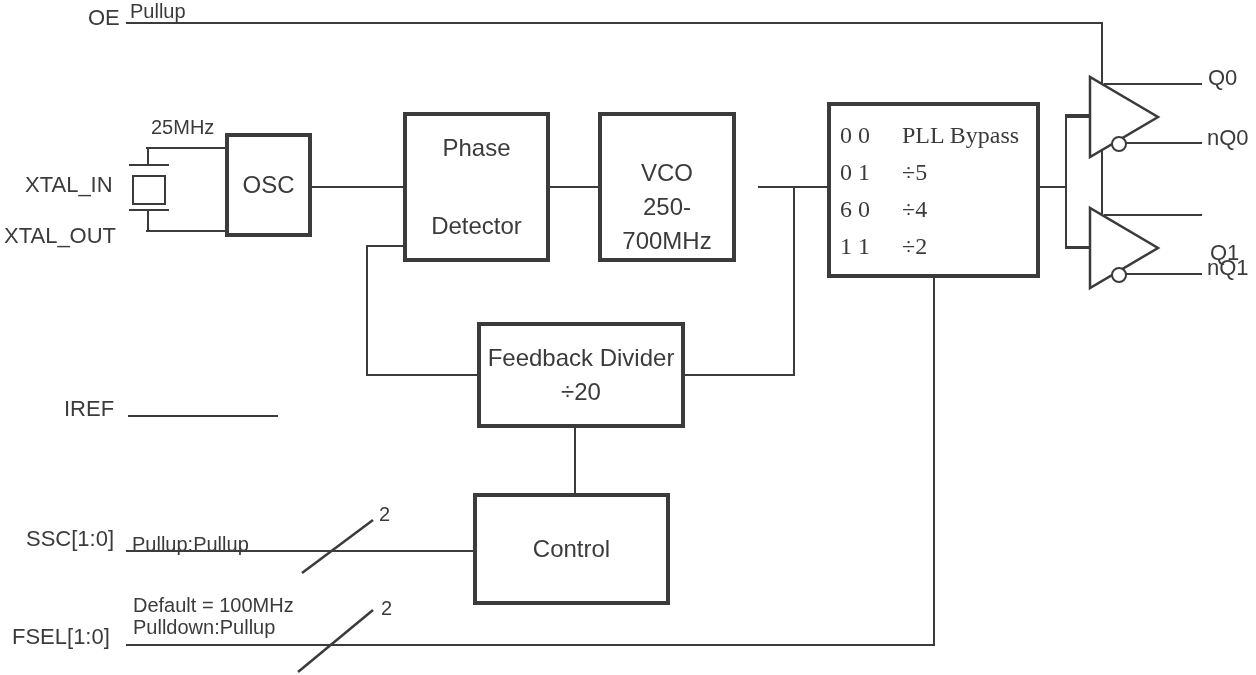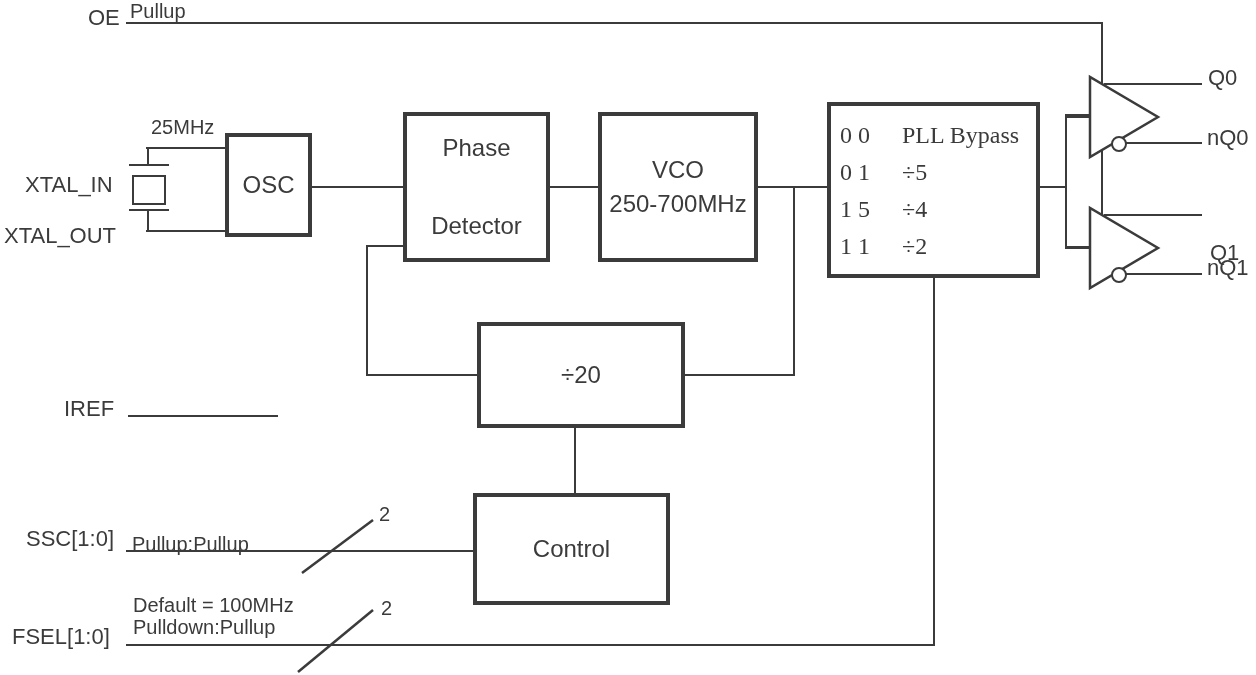--- a/index.html
+++ b/index.html
@@ -111,45 +111,46 @@
 
   <div class="blk" style="left:225px; top:133px; width:87px; height:104px;">
     <div>OSC</div>
   </div>
 
   <div class="blk" style="left:403px; top:112px; width:147px; height:150px;gap:44px;">
     <div>Phase</div>
     <div>Detector</div>
   </div>
 
-  <div class="blk" style="left:598px; top:112px; width:160px; height:150px;">
+  <div class="blk" style="left:598px; top:112px; width:138px; height:150px;justify-content:flex-end;">
     <div>VCO</div>
     <div>250-700MHz</div>
   </div>
 
   <div class="blk divtbl" style="left:827px; top:102px; width:213px; height:176px;">
     <div class="divrow">
       <span class="code">0 0</span>
       <span class="value">PLL Bypass</span>
     </div>
     <div class="divrow">
       <span class="code">0 1</span>
       <span class="value">÷5</span>
     </div>
     <div class="divrow">
-      <span class="code">1 5</span>
+      <span class="code">6 0</span>
       <span class="value">÷4</span>
     </div>
     <div class="divrow">
       <span class="code">1 1</span>
       <span class="value">÷2</span>
     </div>
   </div>
 
   <div class="blk" style="left:477px; top:322px; width:208px; height:106px;">
+    <div>Feedback Divider</div>
     <div>÷20</div>
   </div>
 
   <div class="blk" style="left:473px; top:493px; width:197px; height:112px;">
     <div>Control</div>
   </div>
 
   <svg class="overlay" width="1256" height="675" viewBox="0 0 1256 675">
     <polygon class="shape" points="1090,77 1090,157 1158,117" stroke-width="2.5"></polygon>
     <polygon class="shape" points="1090,208 1090,288 1158,248" stroke-width="2.5"></polygon>

